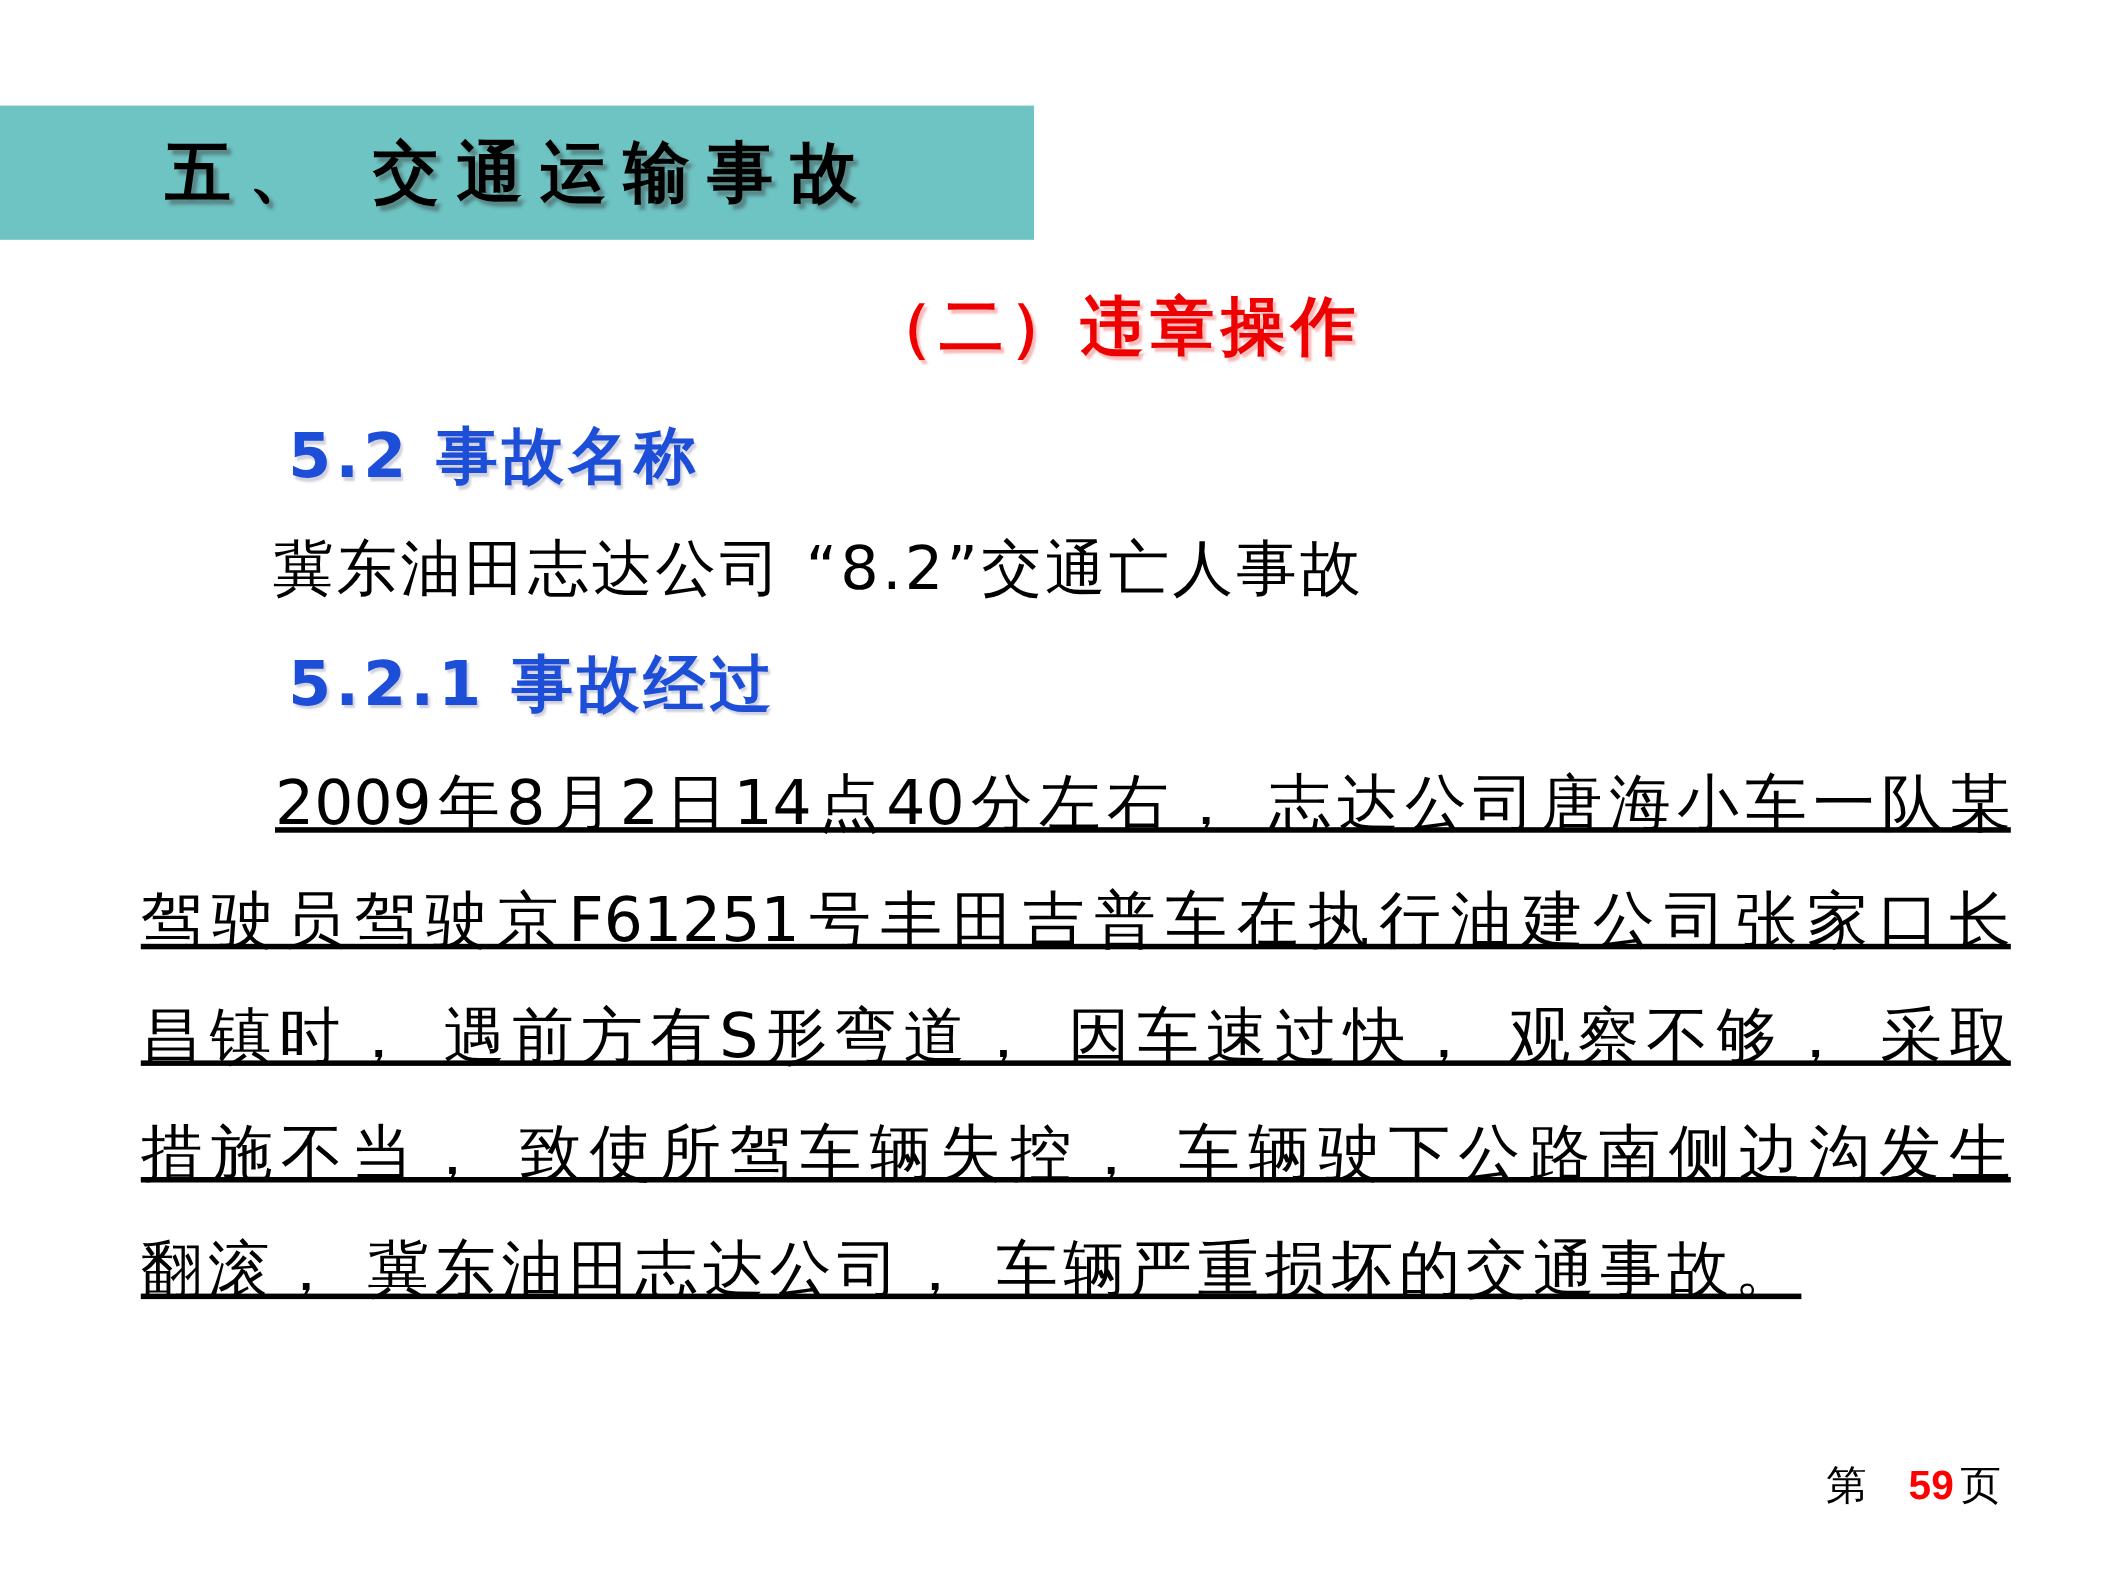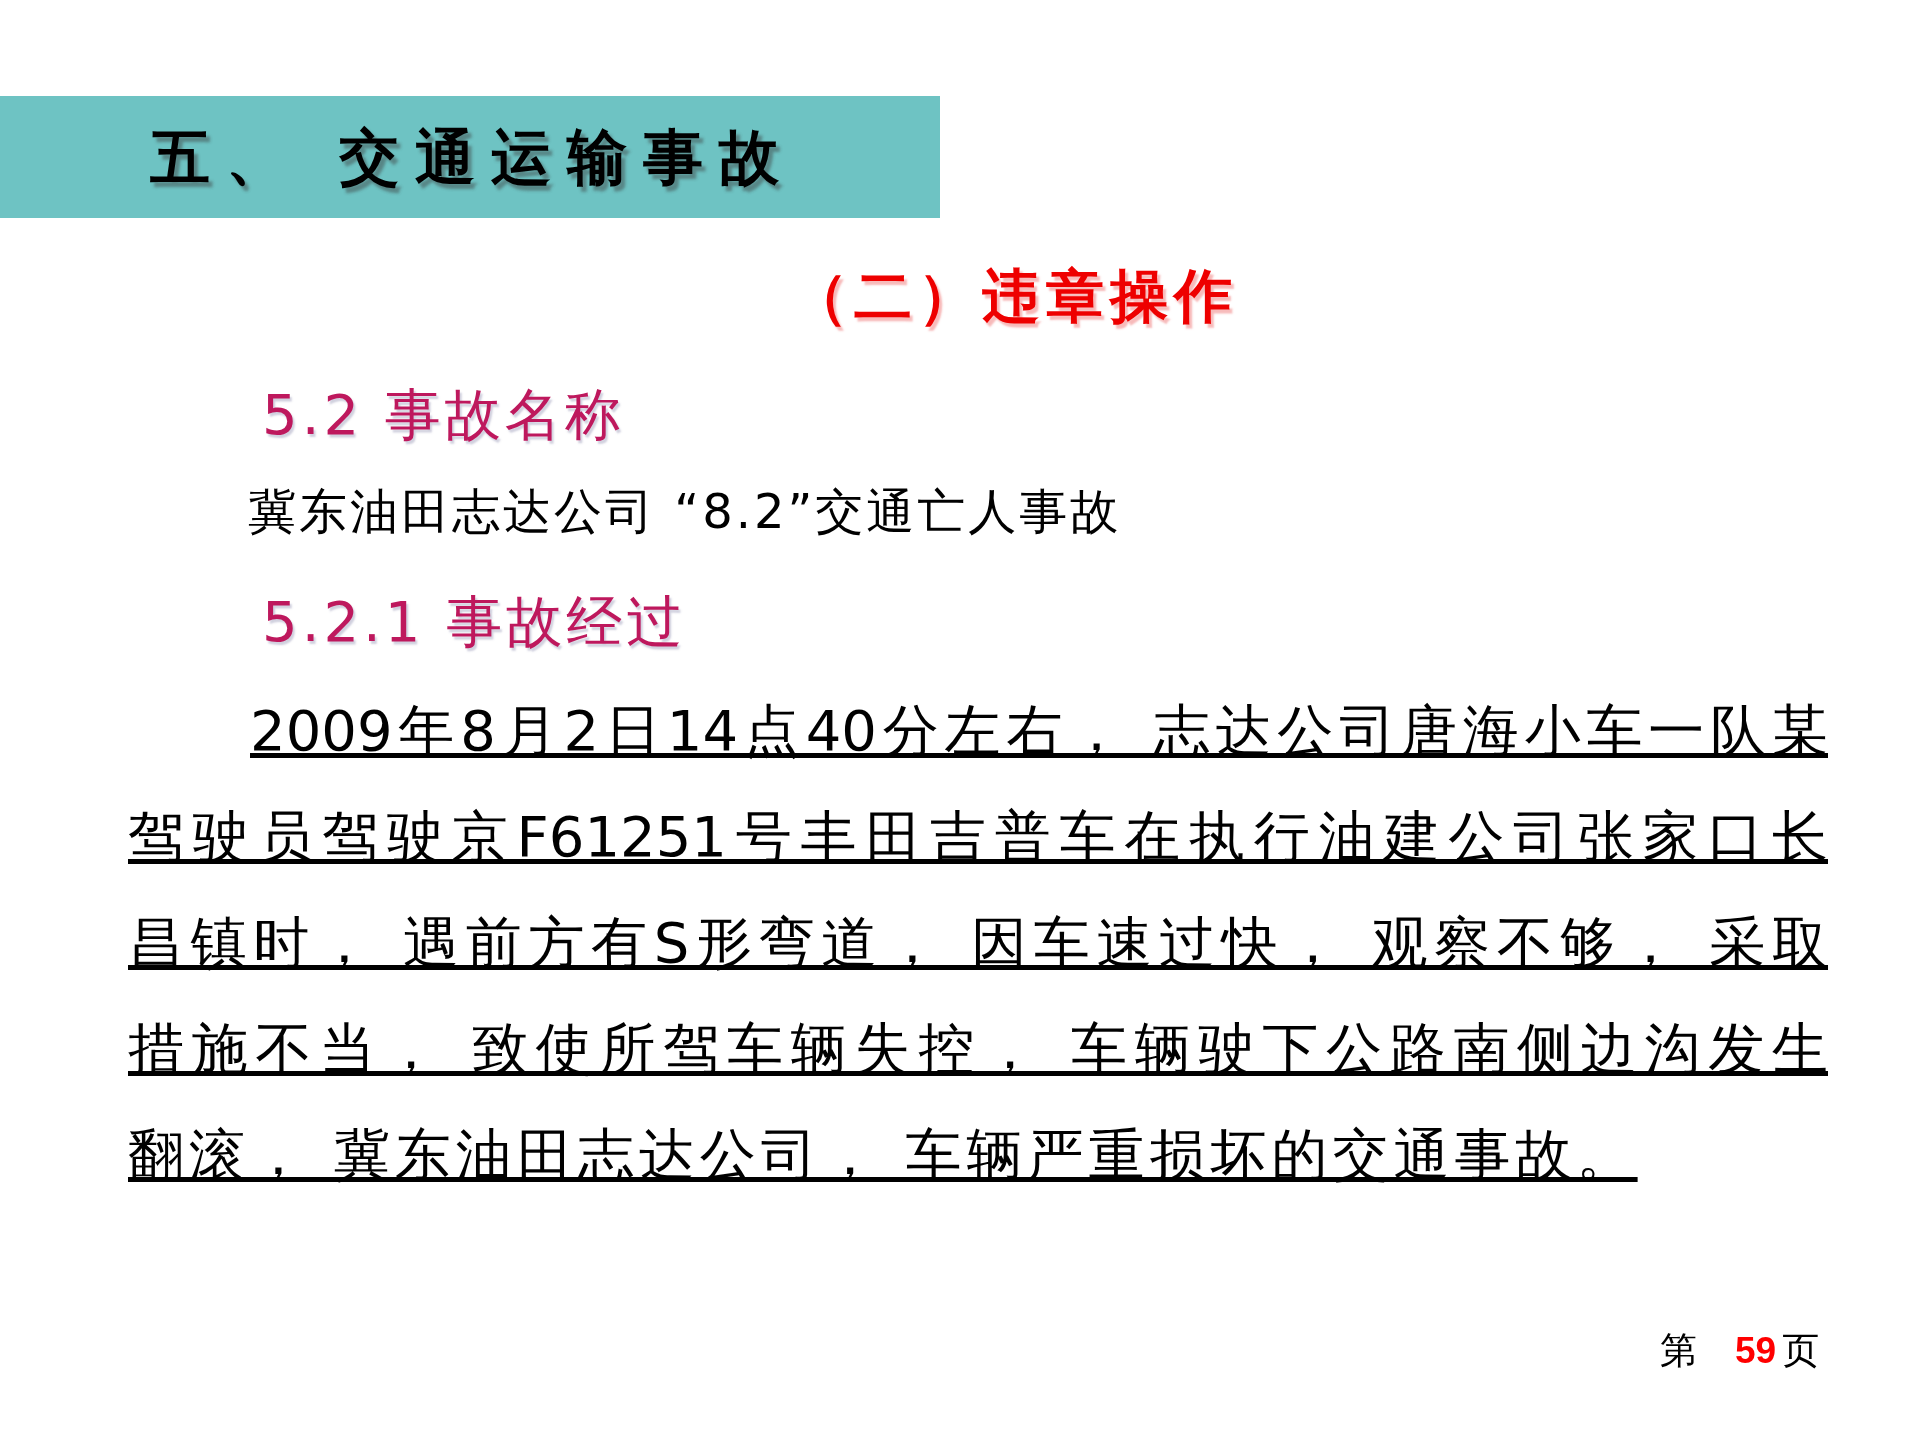--- a/index.html
+++ b/index.html
@@ -48,35 +48,35 @@
     color: #EE0000;
     letter-spacing: 6px;
     white-space: nowrap;
     text-shadow: 3px 4px 2px rgba(240,130,130,0.55);
   }
 
   
   .heading-navy {
     position: absolute;
     font-size: 56px;
-    font-weight: normal;
-    color: #be185d;
+    font-weight: bold;
+    color: #1d4ed8;
     letter-spacing: 4px;
     white-space: nowrap;
     text-shadow: 2px 3px 2px rgba(120,120,160,0.35);
   }
   .heading-52   { left: 262px; top: 378px; }
   .heading-521  { left: 262px; top: 585px; }
 
   
   .accident-name {
     position: absolute;
     left: 248px;
     top: 480px;
-    font-size: 48px;
+    font-size: 55px;
     color: #000000;
     letter-spacing: 3px;
     white-space: nowrap;
   }
 
   
   .body-text {
     position: absolute;
     left: 128px;
     top: 678px;

